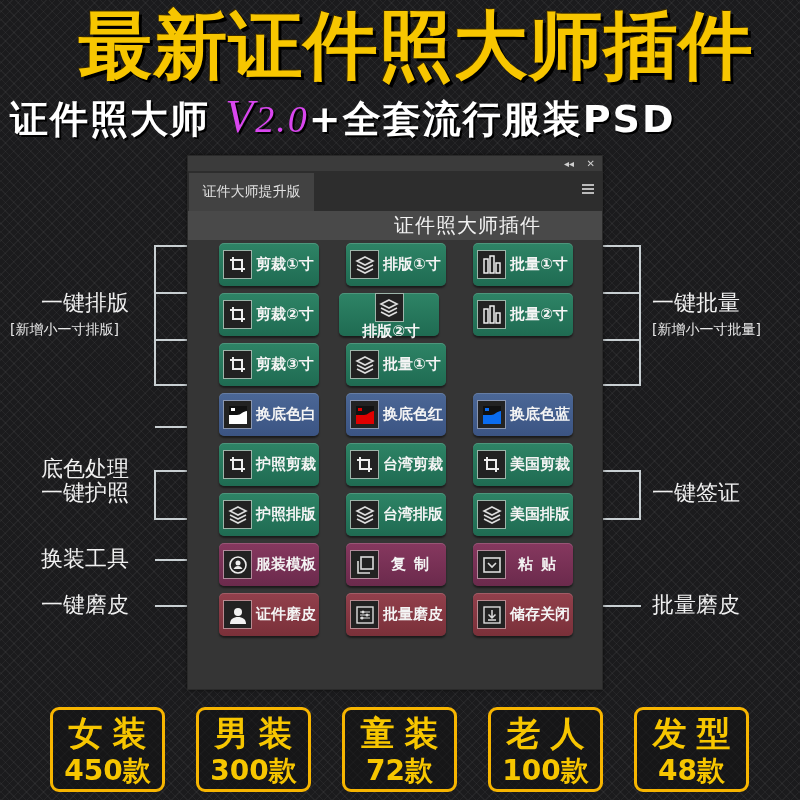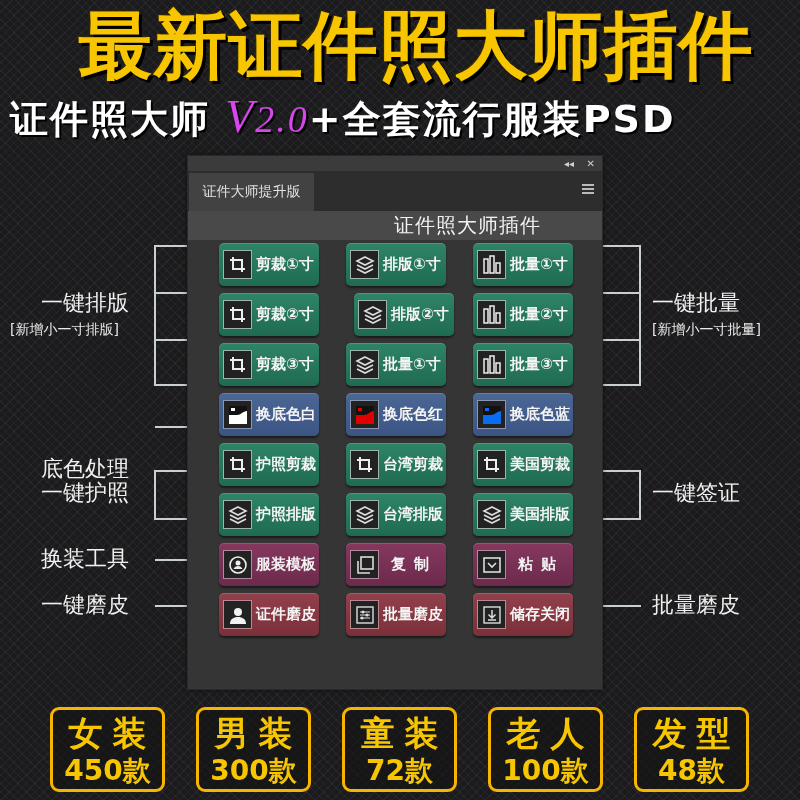--- a/index.html
+++ b/index.html
@@ -172,21 +172,21 @@
     </div>
 
     <div class="btn green" style="left:31px;top:137px;">
       <span class="ico">
           <svg width="18" height="18" viewBox="0 0 18 18">
             <path d="M4 1v12h12M1 4h12v12" stroke="#eee" stroke-width="2" fill="none"></path>
           </svg>
         </span>
       <span class="lbl">剪裁②寸</span>
     </div>
-    <div class="btn green" style="left:166px;top:137px;">
+    <div class="btn green" style="left:151px;top:137px;flex-direction:column;">
       <span class="ico">
           <svg width="20" height="20" viewBox="0 0 20 20">
             <path d="M10 2l8 4-8 4-8-4z M2 10l8 4 8-4 M2 14l8 4 8-4" stroke="#ddd" stroke-width="1.6" fill="none"></path>
           </svg>
         </span>
       <span class="lbl">排版②寸</span>
     </div>
     <div class="btn green" style="left:285px;top:137px;">
       <span class="ico">
           <svg width="20" height="20" viewBox="0 0 20 20">
@@ -206,30 +206,20 @@
         </span>
       <span class="lbl">剪裁③寸</span>
     </div>
     <div class="btn green" style="left:158px;top:187px;">
       <span class="ico">
           <svg width="20" height="20" viewBox="0 0 20 20">
             <path d="M10 2l8 4-8 4-8-4z M2 10l8 4 8-4 M2 14l8 4 8-4" stroke="#ddd" stroke-width="1.6" fill="none"></path>
           </svg>
         </span>
       <span class="lbl">批量①寸</span>
-    </div>
-    <div class="btn green" style="left:285px;top:187px;">
-      <span class="ico">
-          <svg width="20" height="20" viewBox="0 0 20 20">
-            <rect x="2" y="4" width="4" height="14" stroke="#eee" stroke-width="1.5" fill="none"></rect>
-            <rect x="8" y="1" width="4" height="17" stroke="#eee" stroke-width="1.5" fill="none"></rect>
-            <rect x="14" y="8" width="4" height="10" stroke="#eee" stroke-width="1.5" fill="none"></rect>
-          </svg>
-        </span>
-      <span class="lbl">批量③寸</span>
     </div>
 
     <div class="btn blue" style="left:31px;top:237px;">
       <span class="ico">
           <svg width="20" height="20" viewBox="0 0 20 20">
             <rect x="1" y="1" width="18" height="18" fill="#ffffff"></rect>
             <path d="M1 1h18v5c-4 0-6 4-10 4H1z" fill="#111"></path>
             <rect x="3" y="3" width="4" height="3" fill="#fff"></rect>
           </svg>
         </span>

